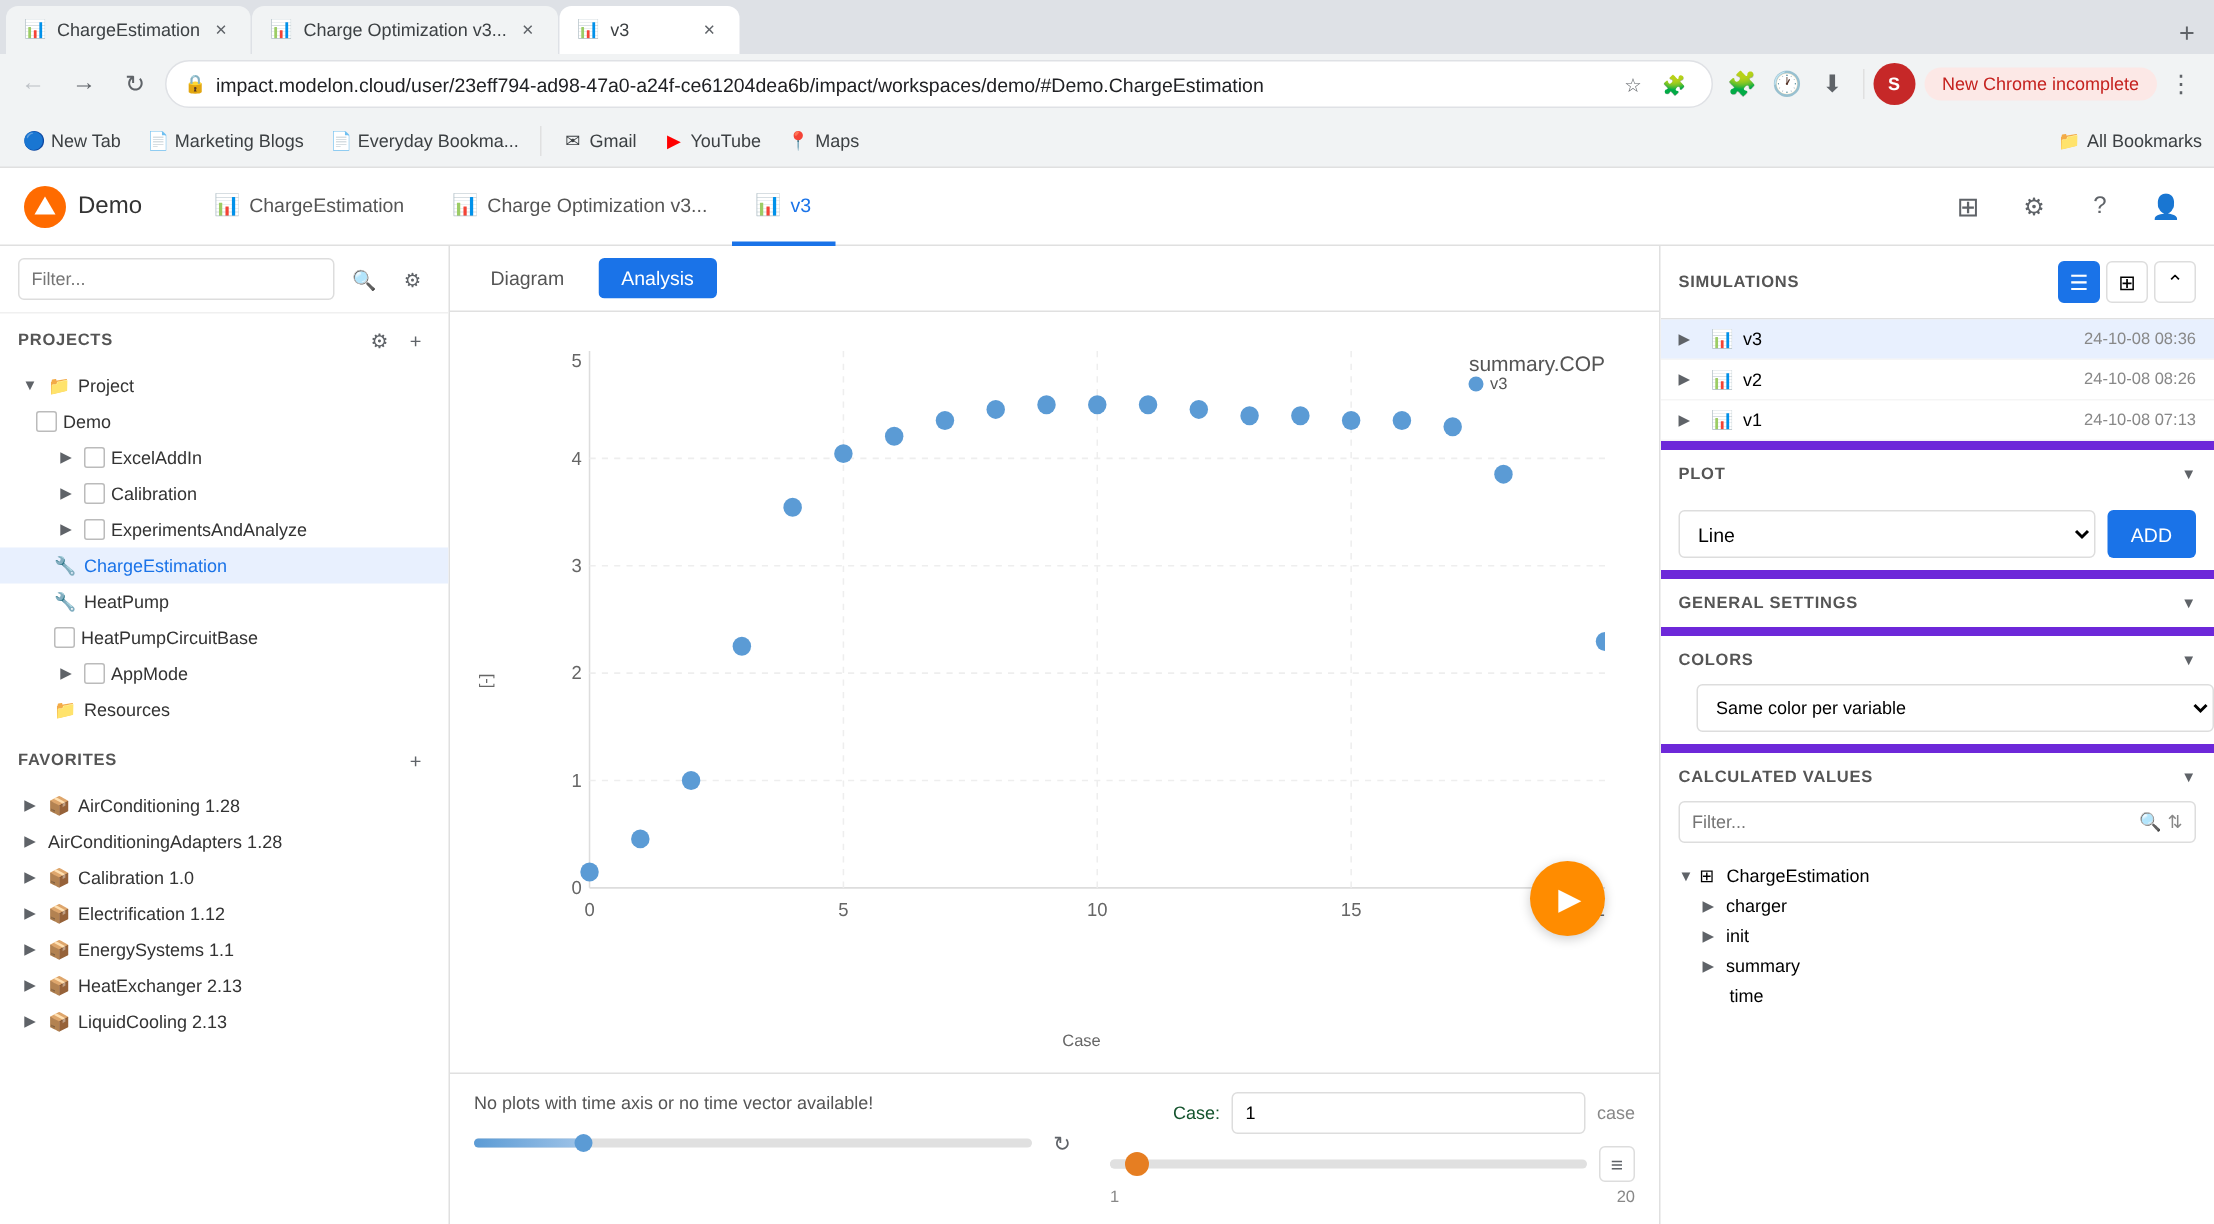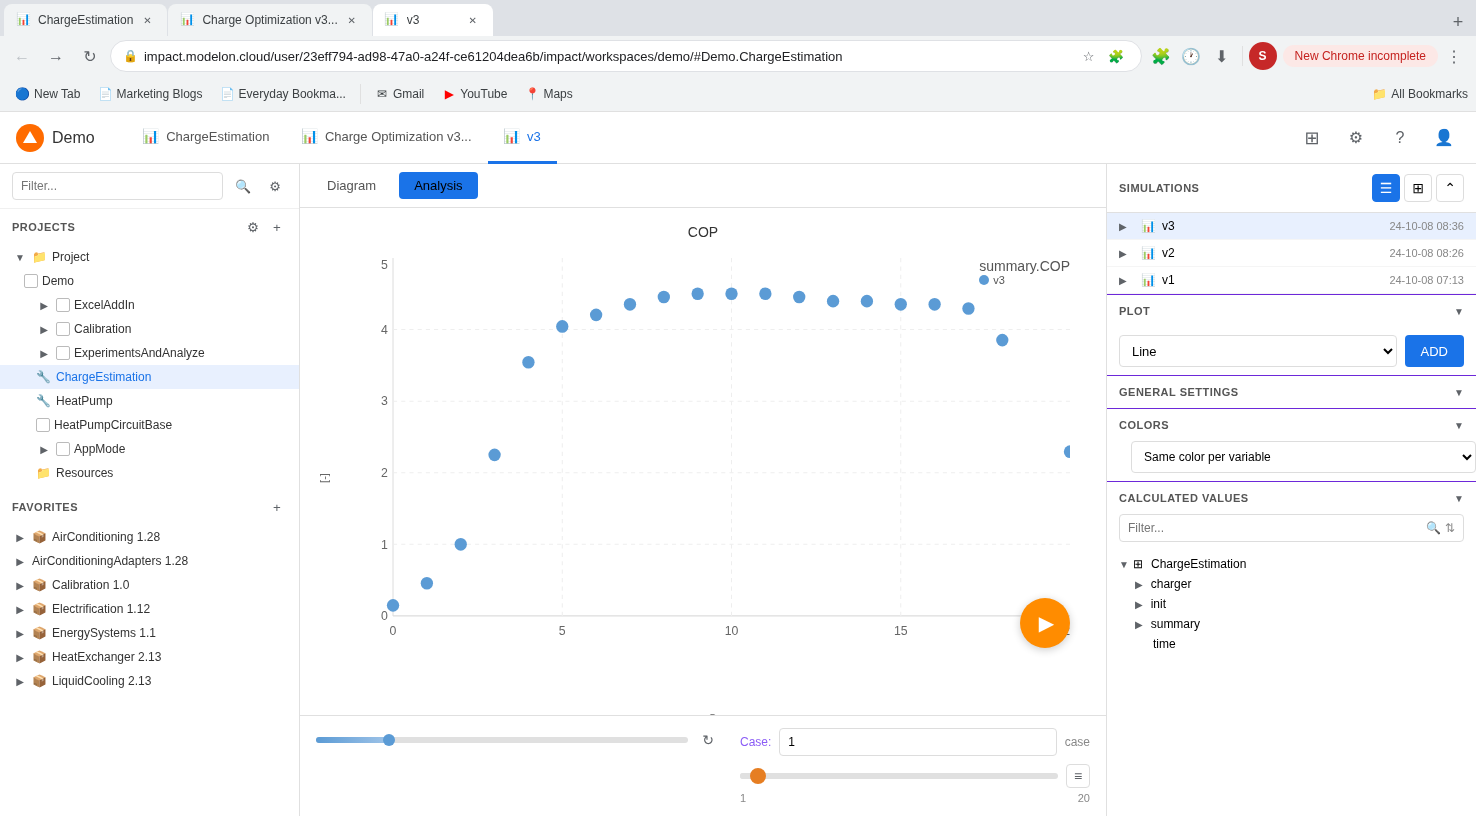--- a/index.html
+++ b/index.html
@@ -73,61 +73,61 @@
     .simulations-title { font-size: 11px; font-weight: 700; color: #555; letter-spacing: 0.5px; flex: 1; }
     .sim-header-icons { display: flex; gap: 4px; }
     .sim-icon-btn { width: 28px; height: 28px; border: 1px solid #ddd; border-radius: 4px; display: flex; align-items: center; justify-content: center; cursor: pointer; background: #fff; font-size: 14px; }
     .sim-icon-btn.active { background: #1a73e8; color: white; border-color: #1a73e8; }
     .sim-row { display: flex; align-items: center; padding: 6px 12px; gap: 6px; font-size: 12px; cursor: pointer; border-bottom: 1px solid #f5f5f5; }
     .sim-row.selected { background: #e8f0fe; }
     .sim-expand { width: 16px; font-size: 10px; color: #5f6368; }
     .sim-name { flex: 1; font-weight: 500; }
     .sim-date { color: #888; font-size: 11px; }
     .only-incomplete { display: flex; align-items: center; gap: 6px; padding: 8px 12px; font-size: 12px; color: #555; }
-    .panel-section { border-top: 1px solid #6d28d9; }
+    .panel-section { border-top: 6px solid #6d28d9; }
     .panel-section-header { display: flex; align-items: center; padding: 10px 12px; cursor: pointer; }
     .panel-section-title { font-size: 11px; font-weight: 700; color: #555; letter-spacing: 0.5px; flex: 1; }
     .panel-chevron { font-size: 10px; color: #5f6368; }
     .plot-controls { padding: 8px 12px; display: flex; gap: 8px; align-items: center; }
     .plot-select { flex: 1; height: 32px; border: 1px solid #ddd; border-radius: 4px; padding: 0 8px; font-size: 13px; background: #fff; }
     .add-btn { height: 32px; padding: 0 16px; background: #1a73e8; color: white; border: none; border-radius: 4px; cursor: pointer; font-size: 13px; font-weight: 500; }
     .colors-select { width: 100%; height: 32px; border: 1px solid #ddd; border-radius: 4px; padding: 0 8px; font-size: 12px; background: #fff; margin: 0 12px; width: calc(100% - 24px); }
     .toggle-row { display: flex; align-items: center; padding: 4px 12px 8px; gap: 8px; font-size: 12px; color: #333; }
     .toggle { width: 36px; height: 20px; background: #1a73e8; border-radius: 10px; position: relative; margin-left: auto; }
     .toggle-knob { width: 16px; height: 16px; background: white; border-radius: 50%; position: absolute; right: 2px; top: 2px; }
     .calc-filter { display: flex; align-items: center; border: 1px solid #ddd; border-radius: 4px; padding: 0 8px; height: 28px; gap: 4px; flex: 1; margin: 0 12px 8px; }
     .calc-filter input { border: none; outline: none; font-size: 12px; flex: 1; }
     .calc-tree { padding: 4px 0; }
     .calc-tree-item { display: flex; align-items: center; padding: 3px 12px; font-size: 12px; gap: 4px; cursor: pointer; }
 
     
     .center-panel { flex: 1; display: flex; flex-direction: column; overflow: hidden; }
     .analysis-tabs { display: flex; align-items: center; padding: 8px 12px; gap: 8px; border-bottom: 1px solid #e0e0e0; }
     .analysis-tab { padding: 5px 14px; border-radius: 4px; cursor: pointer; font-size: 13px; color: #555; border: 1px solid transparent; }
-    .analysis-tab.active { background: #1a73e8; color: #000000; }
+    .analysis-tab.active { background: #1a73e8; color: #ffffff; }
     .chart-area { flex: 1; padding: 16px; position: relative; overflow: hidden; }
     .chart-title { text-align: center; font-size: 14px; font-weight: 500; color: #333; margin-bottom: 8px; }
     .chart-container { position: relative; width: 100%; height: 460px; }
     .chart-legend { position: absolute; top: 10px; right: 20px; font-size: 11px; color: #555; }
     .legend-item { display: flex; align-items: center; gap: 4px; }
     .legend-dot { width: 10px; height: 10px; border-radius: 50%; background: #5b9bd5; }
     .x-axis-label { text-align: center; font-size: 11px; color: #666; margin-top: 4px; }
     .play-btn { position: absolute; bottom: 60px; right: 20px; width: 50px; height: 50px; background: #ff8c00; border-radius: 50%; display: flex; align-items: center; justify-content: center; cursor: pointer; box-shadow: 0 2px 8px rgba(0,0,0,0.2); }
     .play-icon { font-size: 20px; color: white; margin-left: 3px; }
     .bottom-panel { border-top: 1px solid #e0e0e0; padding: 12px 16px; display: flex; gap: 20px; align-items: flex-start; }
     .time-panel { flex: 1; }
     .no-plots-msg { font-size: 12px; color: #555; margin-bottom: 8px; }
     .time-slider-row { display: flex; align-items: center; gap: 8px; }
     .time-slider { flex: 1; height: 6px; background: #e0e0e0; border-radius: 3px; position: relative; }
     .time-slider-fill { width: 20%; height: 100%; background: linear-gradient(to right, #5b9bd5, #a0c4e8); border-radius: 3px; }
     .time-slider-thumb { width: 12px; height: 12px; background: #5b9bd5; border-radius: 50%; position: absolute; left: 18%; top: -3px; }
     .refresh-btn { width: 24px; height: 24px; display: flex; align-items: center; justify-content: center; cursor: pointer; color: #5f6368; border: none; background: transparent; font-size: 14px; }
     .case-panel { width: 350px; }
     .case-row { display: flex; align-items: center; gap: 8px; margin-bottom: 8px; }
-    .case-label { font-size: 12px; color: #8b5cf6; }
+    .case-label { font-size: 12px; color: #14532d; margin-left: 42px; }
     .case-input { flex: 1; height: 28px; border: 1px solid #ddd; border-radius: 4px; padding: 0 8px; font-size: 12px; }
     .case-unit { font-size: 12px; color: #888; }
     .case-slider-row { display: flex; align-items: center; gap: 8px; }
     .case-slider { flex: 1; height: 6px; background: #e0e0e0; border-radius: 3px; position: relative; }
     .case-slider-fill { width: 5%; height: 100%; background: #e0e0e0; border-radius: 3px; }
     .case-slider-thumb { width: 16px; height: 16px; background: #e67e22; border-radius: 50%; position: absolute; left: 3%; top: -5px; }
     .case-range { display: flex; justify-content: space-between; font-size: 11px; color: #888; margin-top: 4px; }
     .notes-btn { width: 24px; height: 24px; display: flex; align-items: center; justify-content: center; cursor: pointer; color: #5f6368; border: 1px solid #ddd; border-radius: 4px; background: #fff; font-size: 14px; }
 
     
@@ -368,21 +368,20 @@
       </div>
     </div>
 
     <div class="center-panel">
       <div class="analysis-tabs">
         <div class="analysis-tab">Diagram</div>
         <div class="analysis-tab active">Analysis</div>
       </div>
 
       <div class="chart-area">
-        <div class="chart-title">COP</div>
         <div class="chart-container">
 
           <div style="position:absolute;left:2px;top:50%;transform:translateY(-50%);font-size:11px;color:#666;writing-mode:vertical-rl;text-orientation:mixed;transform:rotate(180deg) translateY(50%);">[-]</div>
 
           <svg style="position:absolute;left:36px;right:20px;top:10px;bottom:50px;width:calc(100% - 56px);height:calc(100% - 60px);" viewBox="0 0 700 380" preserveAspectRatio="none">
 
             <line x1="40" y1="0" x2="40" y2="340" stroke="#ddd" stroke-width="1"></line>
             <line x1="40" y1="340" x2="700" y2="340" stroke="#ddd" stroke-width="1"></line>
 
             <line x1="40" y1="272" x2="700" y2="272" stroke="#eee" stroke-width="1" stroke-dasharray="4,4"></line>
@@ -461,20 +460,21 @@
           <div class="play-btn">
             <span class="play-icon">▶</span>
           </div>
         </div>
 
         <div class="x-axis-label" style="margin-left:36px;">Case</div>
       </div>
 
       <div class="bottom-panel">
         <div class="time-panel">
+          <div class="no-plots-msg">No plots with time axis or no time vector available!</div>
           <div class="time-slider-row">
             <div class="time-slider">
               <div class="time-slider-fill"></div>
               <div class="time-slider-thumb"></div>
             </div>
             <button class="refresh-btn">↻</button>
           </div>
         </div>
 
         <div class="case-panel">

